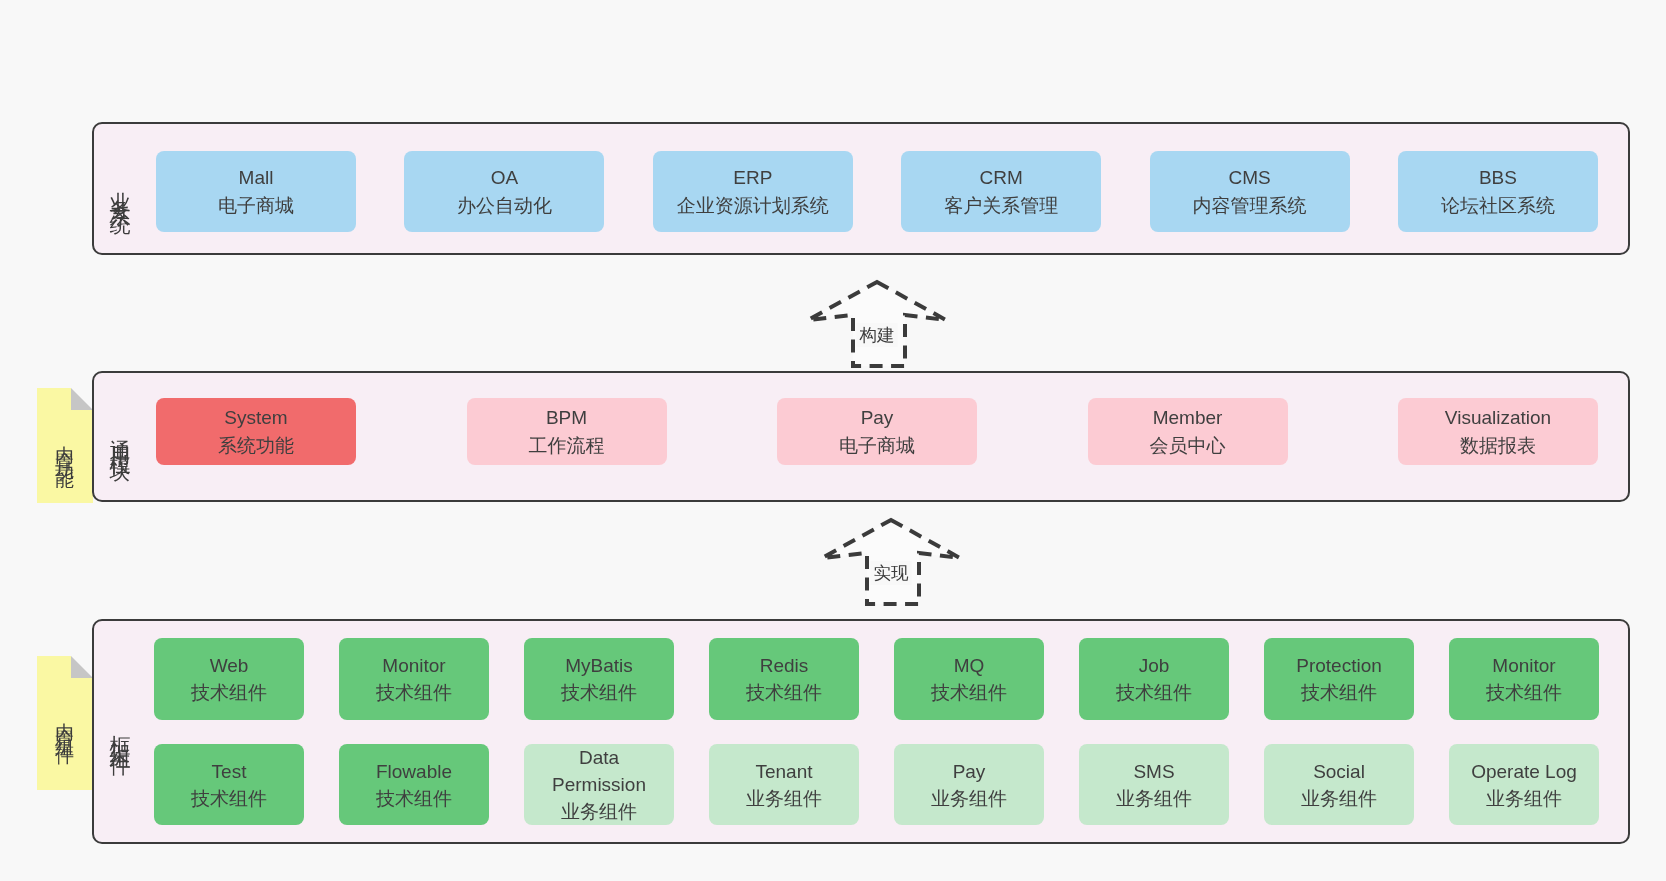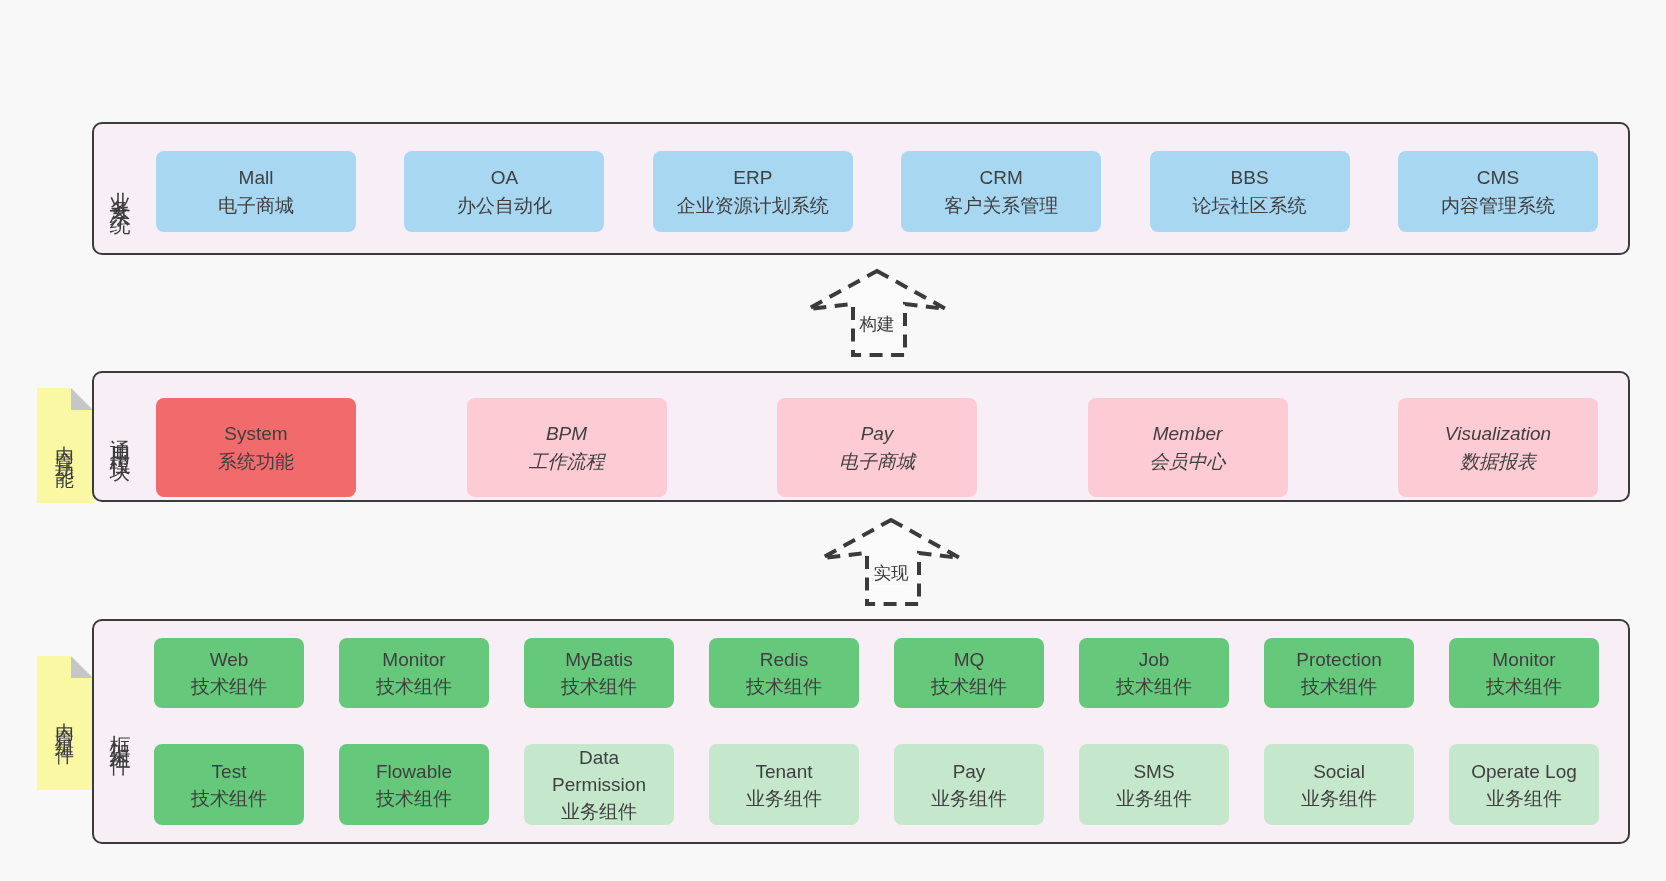--- a/index.html
+++ b/index.html
@@ -35,27 +35,27 @@
   #row-modules  { top:25px; }
   #row-comp-1   { top:17px; }
   #row-comp-2   { top:123px; }
 
   .box {
     display:flex; flex-direction:column; align-items:center; justify-content:center;
     text-align:center; border-radius:8px; padding:9px 10px;
     font-size:19px; line-height:28px; color:#3f3f3f;
   }
   .row-6 .box { width:200px; height:81px; }
-  #row-modules .box { height:99px; }
-  .row-8 .box { width:150px; height:70px; line-height:27px; padding:2px 8px; }
+  #row-modules .box { height:67px; }
+  .row-8 .box { width:150px; height:82px; line-height:27px; padding:2px 8px; }
   #row-comp-2 .box { height:81px; }
 
   .blue        { background:var(--blue,#a8d7f2); }
   .red         { background:var(--red,#f16b6c); }
-  .pink        { background:var(--pink,#fccbd3);font-style:italic; }
+  .pink        { background:var(--pink,#fccbd3); }
   .green       { background:var(--green,#66c87a); }
   .green-light { background:var(--green-light,#c5e8cc); }
 
   .sticky {
     position:absolute; left:37px; width:56px;
     background:var(--yellow,#faf8a3);
   }
   #sticky-modules   { top:388px; height:115px; }
   #sticky-components{ top:656px; height:134px; }
   .sticky .fold {
@@ -64,21 +64,21 @@
     border-color:transparent var(--page-bg,#f8f8f8) var(--fold,#c6c6c6) transparent;
   }
   .sticky .v-text {
     position:absolute; left:50%; top:50%; transform:translate(-50%,-50%);
     writing-mode:vertical-rl; text-orientation:upright;
     font-size:19px; letter-spacing:8px; line-height:1; white-space:nowrap;
     color:var(--ink,#3c3c3c);
   }
 
   .arrow { position:absolute; width:142px; height:90px; }
-  #arrow-build     { left:806px; top:268px; }
+  #arrow-build     { left:806px; top:279px; }
   #arrow-implement { left:820px; top:517px; }
   .arrow svg { position:absolute; left:0; top:0; }
   .arrow-label {
     position:absolute; left:50%; top:44px; transform:translateX(-50%);
     background:var(--page-bg,#f8f8f8); padding:0 3px;
     font-size:17.5px; color:var(--ink,#3c3c3c); white-space:nowrap;
   }
 </style>
 </head>
 <body>
@@ -98,26 +98,26 @@
       </div>
       <div class="box blue">
         <div>ERP</div>
         <div>企业资源计划系统</div>
       </div>
       <div class="box blue">
         <div>CRM</div>
         <div>客户关系管理</div>
       </div>
       <div class="box blue">
+        <div>CMS</div>
+        <div>内容管理系统</div>
+      </div>
+      <div class="box blue">
         <div>BBS</div>
         <div>论坛社区系统</div>
-      </div>
-      <div class="box blue">
-        <div>CMS</div>
-        <div>内容管理系统</div>
       </div>
     </div>
   </section>
 
   <div class="arrow" id="arrow-build">
     <svg width="142" height="90" viewBox="0 0 142 90">
       <path d="M 71 3 L 140 41 L 99 36 L 99 87 L 47 87 L 47 36 L 2 41 Z" fill="#fbfbfb" stroke="#3b3b3b" stroke-width="4" stroke-dasharray="13 8.5" stroke-linejoin="miter"></path>
     </svg>
     <div class="arrow-label">构建</div>
   </div>

